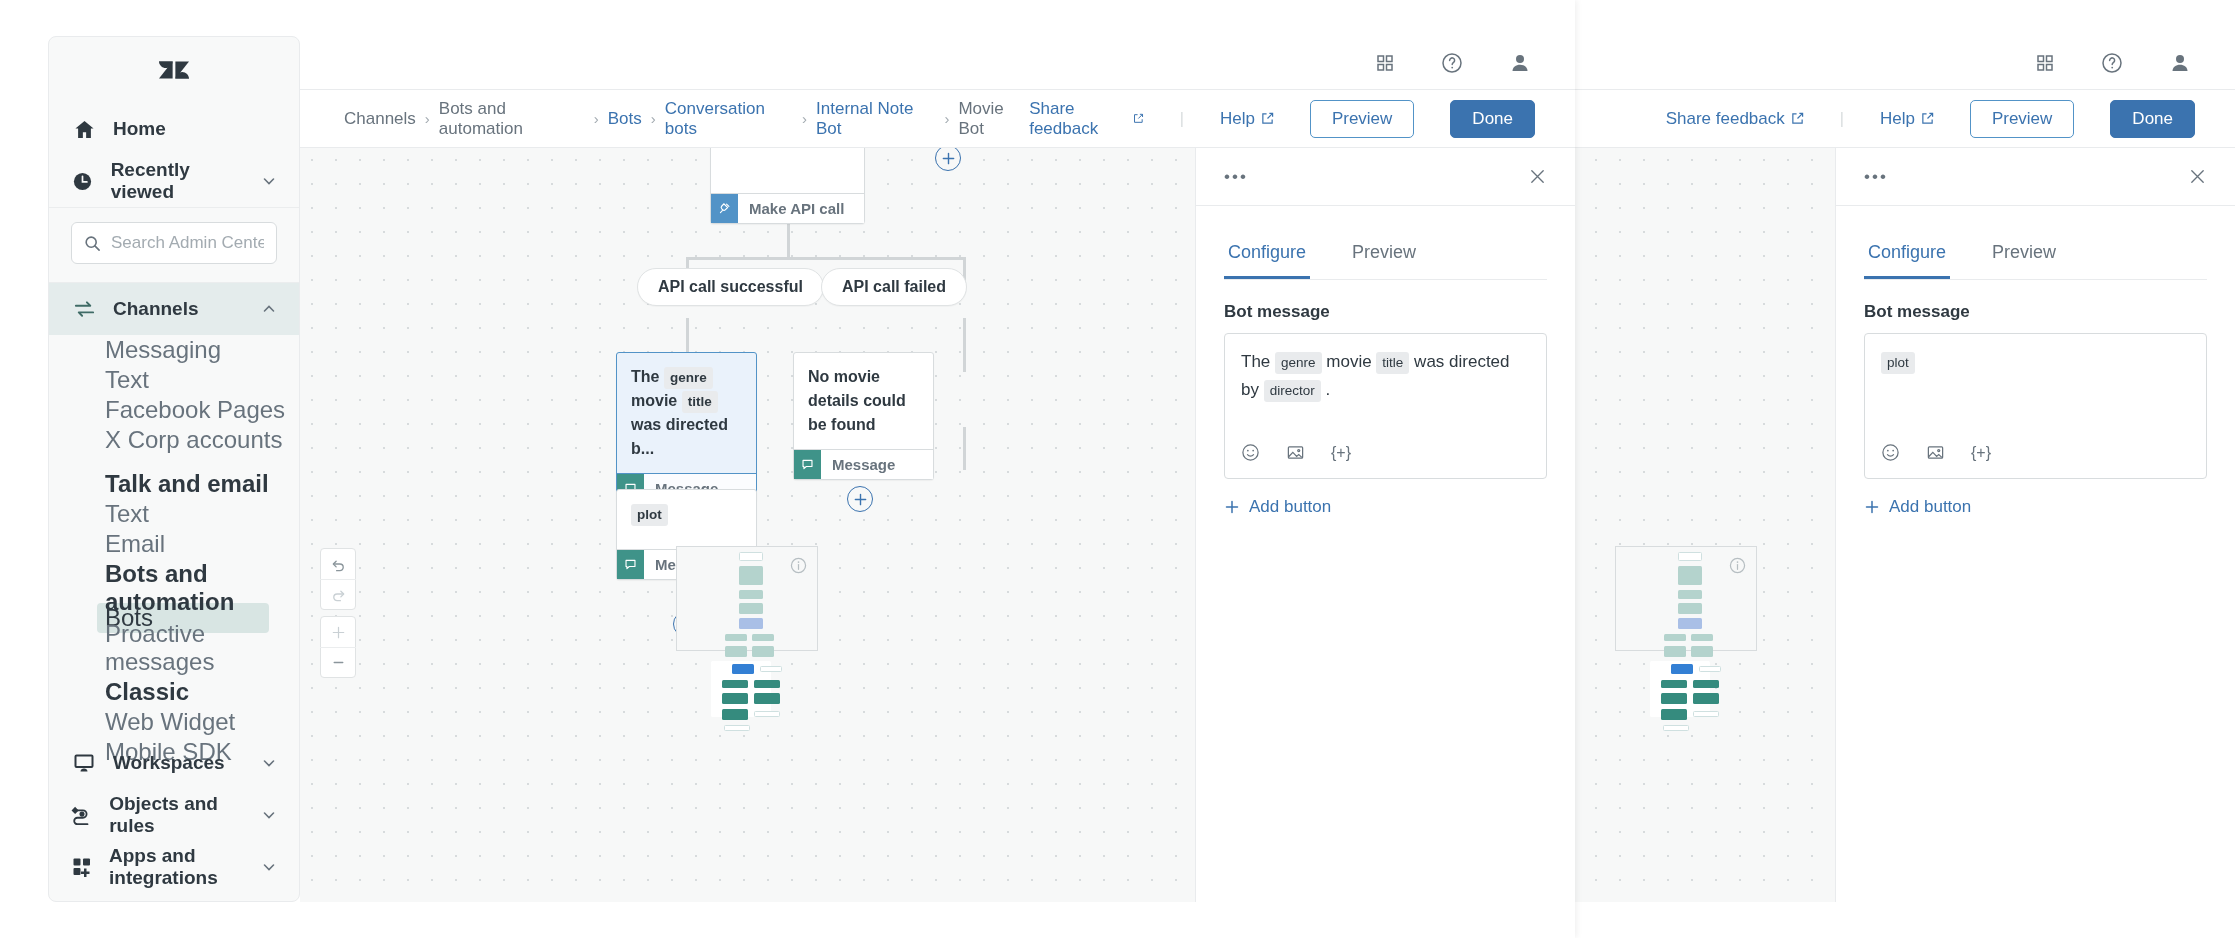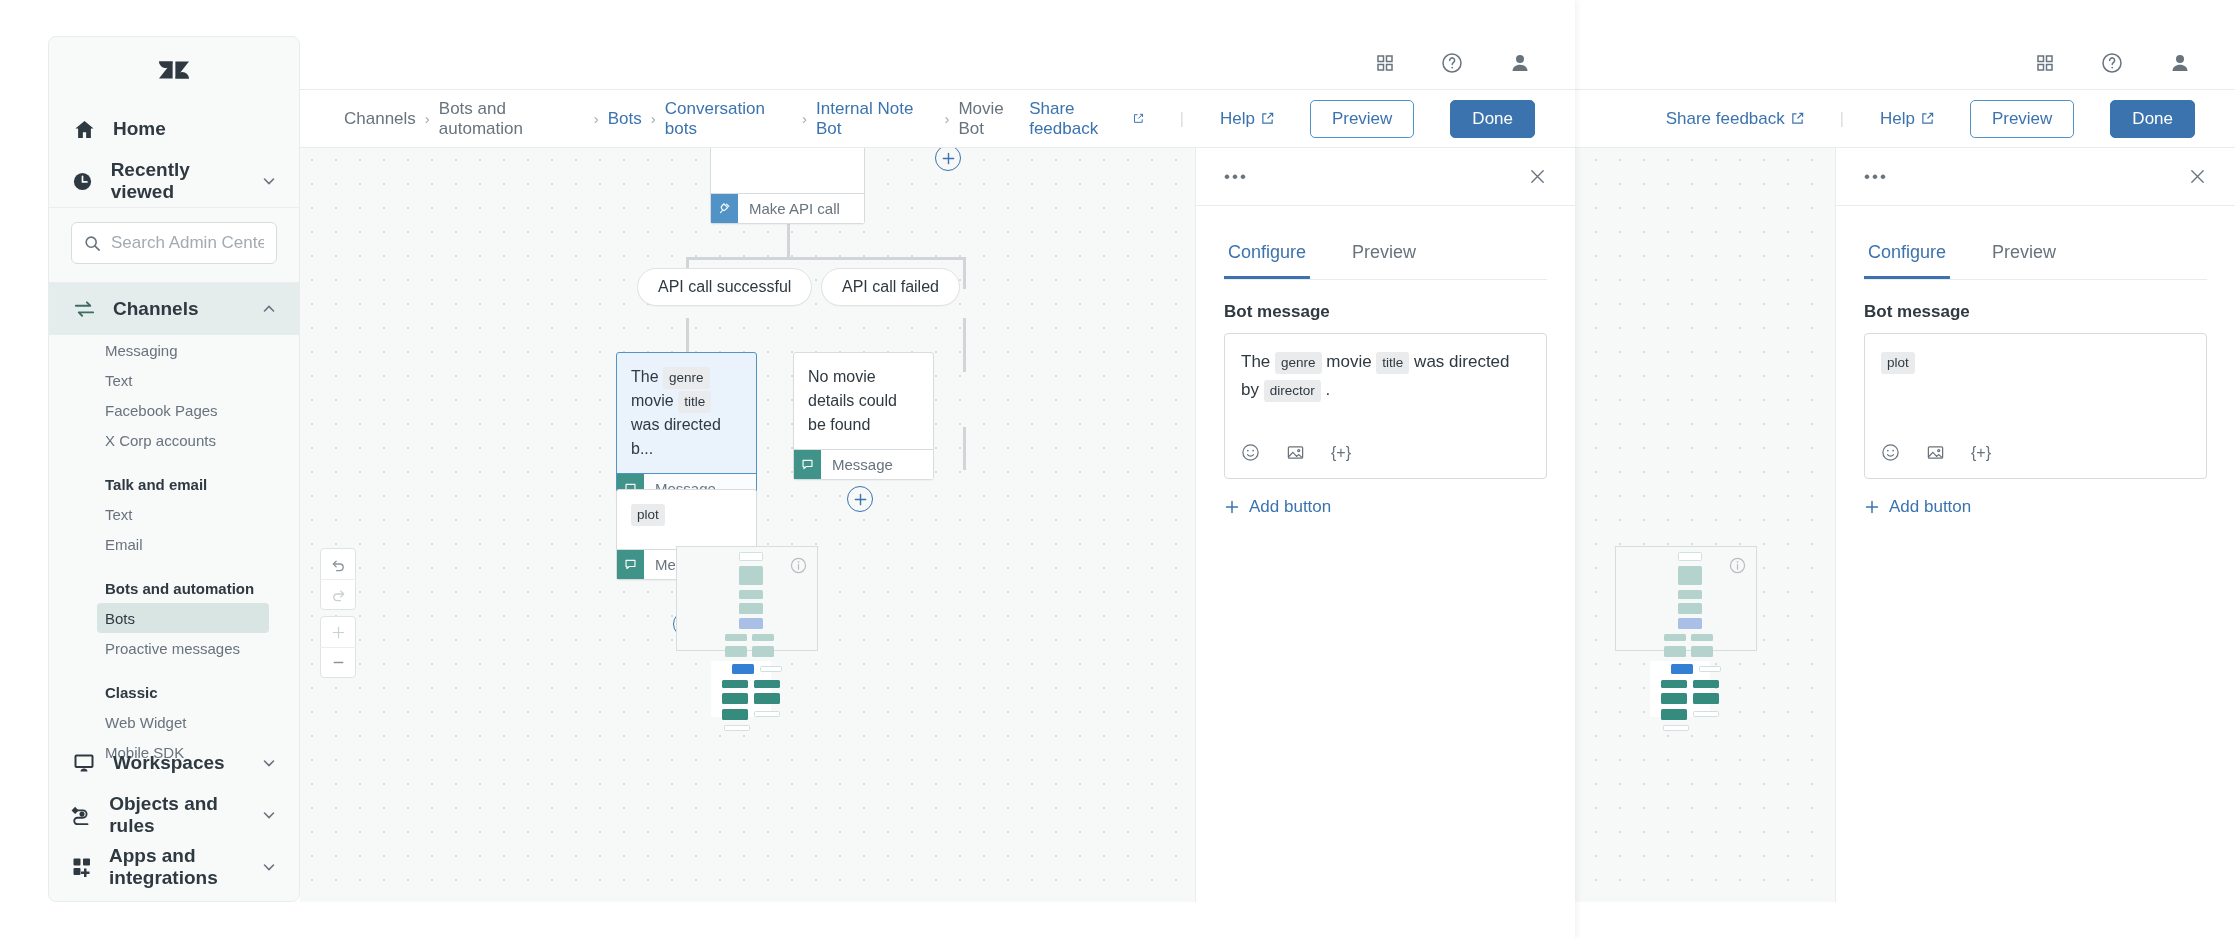--- a/index.html
+++ b/index.html
@@ -48,21 +48,21 @@
     height:42px; border:1px solid #d8dcde; border-radius: 6px;
     background:#fff; padding: 0 12px;
   }
   .sb-search input {
     border:none; outline:none; font-size:17px; color:#68737d;
     font-family:"Liberation Sans", sans-serif; width: 100%; background:transparent;
   }
   .sb-search input::placeholder { color:#a3abb1; }
   .sb-section-active { background:#e4ecec; }
   .sb-sub {
-    padding-left: 56px; font-size: 15px; color:#68737d;
+    padding-left: 56px; font-size: 24px; color:#68737d;
     height: 30px; display:flex; align-items:center; cursor:pointer;
   }
   .sb-sub.head { color:#2f3941; font-weight:700; margin-top:14px; }
   .sb-sub.sel {
     background:#d8e5e3; margin-left:48px; padding-left:8px;
     border-radius:4px; width: 172px; color:#2f3941;
   }
   .sb-sublist { padding-bottom: 8px; }
   .sb-bottom { position:absolute; bottom: 8px; left:0; right:0; }
 
@@ -93,20 +93,21 @@
   .btn-secondary { border:1px solid #5293c7; color:#3b73af; background:#fff; }
   .btn-primary { background:#3b73af; color:#fff; border:1px solid #3b73af; }
 
   
   .canvas {
     position:absolute; left:0; right:0; top:112px; bottom:0;
     background-color:#f7f8f8;
     background-image: radial-gradient(#d7dbdd 1.1px, transparent 1.2px);
     background-size: 24px 24px;
     overflow:hidden;
+    font-weight:bold;
   }
 
   .node { position:absolute; }
   .node-card {
     background:#fff; border:1px solid #d8dcde; border-radius:3px;
     box-shadow: 0 1px 1px rgba(0,0,0,.04);
   }
   .node-card.selected { border:1.5px solid #5293c7; background:#eaf2fb; }
   .node-body { padding: 12px 14px; min-height: 58px; font-size:16px; color:#2f3941; line-height: 1.5; }
   .node-foot {

